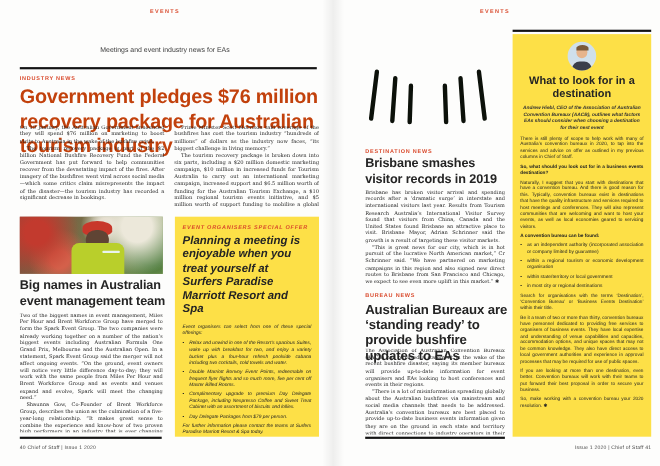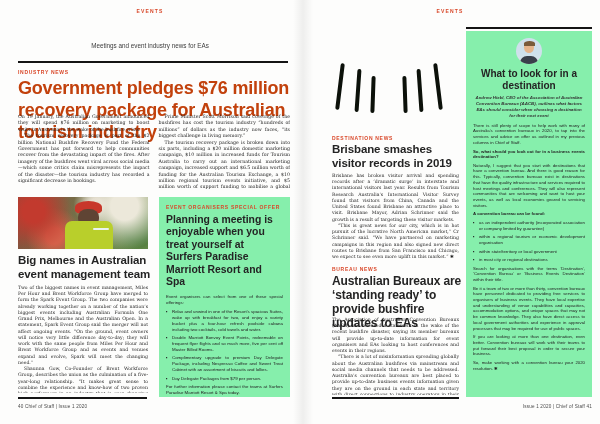--- a/index.html
+++ b/index.html
@@ -14,21 +14,21 @@
   .seclabel{font-size:5px;font-weight:bold;letter-spacing:0.7px;color:#d9482a;}
   .h1{font-weight:bold;font-size:18px;line-height:1.22;letter-spacing:-0.2px;color:#c2410c;}
   .h2{font-weight:bold;font-size:11px;line-height:1.18;letter-spacing:-0.1px;color:#242424;}
   .bodycopy{font-family:"DejaVu Serif",serif;font-size:4.7px;line-height:1.36;text-align:justify;
             color:#1f1f1f;overflow:hidden;}
   .bodycopy p{margin:0;text-indent:6px;}
   .bodycopy p:first-child{text-indent:0;}
   .twocol{column-count:2;column-gap:9px;}
   .footer{font-size:4.6px;color:#4a4a4a;letter-spacing:0.2px;}
   
-  .graybox{background:#86efac;box-sizing:border-box;}
+  .graybox{background:#fde047;box-sizing:border-box;}
   .offer-head{font-weight:bold;font-size:10.4px;line-height:1.2;color:#242424;margin:4px 0 5px 0;}
   .smallcopy{font-size:4.4px;line-height:1.35;color:#222;text-align:justify;}
   .blist{margin:3px 0 0 0;padding:0;list-style:none;}
   .blist li{font-size:4.4px;line-height:1.35;margin:0 0 2.5px 0;padding-left:6px;position:relative;text-align:justify;}
   .blist li::before{content:"▪";position:absolute;left:0;top:0;font-size:4.4px;color:#222;}
   
   .sb-head{font-weight:bold;font-size:10px;line-height:1.15;text-align:center;color:#242424;margin:4px 0 4px 0;}
   .sb-intro{font-style:italic;font-weight:bold;font-size:4.4px;line-height:1.35;text-align:center;color:#333;margin-bottom:4px;}
   .sb-copy{font-size:4.3px;line-height:1.33;text-align:justify;color:#222;}
   .sb-copy p{margin:0 0 3px 0;}
@@ -91,21 +91,21 @@
     <div class="vest-logo"></div>
   </div>
   <div class="abs h2" style="left:18px;top:254px;width:133px;font-size:11.5px;">Big names in Australian event management team</div>
   <div class="abs bodycopy" style="left:18px;top:285px;width:130px;height:108px;font-size:4.6px;">
       <p>Two of the biggest names in event management, Miles Per Hour and Brent Workforce Group have merged to form the Spark Event Group. The two companies were already working together on a number of the nation’s biggest events including Australian Formula One Grand Prix, Melbourne and the Australian Open. In a statement, Spark Event Group said the merger will not affect ongoing events. “On the ground, event owners will notice very little difference day-to-day; they will work with the same people from Miles Per Hour and Brent Workforce Group and as events and venues expand and evolve, Spark will meet the changing need.”</p>
       <p>Shaunna Gow, Co-Founder of Brent Workforce Group, describes the union as the culmination of a five-year-long relationship. “It makes great sense to combine the experience and know-how of two proven high performers in an industry that is ever changing and evolving,” said Mr Gow. ✱</p>
     </div>
   <div class="abs endline" style="left:18px;top:397px;width:129px;"></div>
   <div class="abs footer" style="left:18px;top:404px;">40 Chief of Staff | Issue 1 2020</div>
 
-  <div class="abs graybox" style="left:159px;top:197px;width:131px;height:200px;padding:7px 7px;overflow:hidden;">
+  <div class="abs graybox" style="left:159px;top:197px;width:131px;height:200px;padding:7px 7px;overflow:hidden;font-style:italic;">
     <div class="seclabel">EVENT ORGANISERS SPECIAL OFFER</div>
     <div class="offer-head">Planning a meeting is enjoyable when you treat yourself at Surfers Paradise Marriott Resort and Spa</div>
     <div class="smallcopy">Event organisers can select from one of these special offerings:</div>
     <ul class="blist">
         <li>Relax and unwind in one of the Resort’s spacious Suites, wake up with breakfast for two, and enjoy a variety bucket plus a four-hour refresh poolside cabana including two cocktails, cold towels and water.</li>
         <li>Double Marriott Bonvoy Event Points, redeemable on frequent flyer flights and so much more, five per cent off Master Billed Rooms.</li>
         <li>Complimentary upgrade to premium Day Delegate Package, including Nespresso Coffee and Sweet Treat Cabinet with an assortment of biscuits and lollies.</li>
         <li>Day Delegate Packages from $79 per person.</li>
       </ul>
     <div class="smallcopy">For further information please contact the teams at Surfers Paradise Marriott Resort &amp; Spa today.</div>

